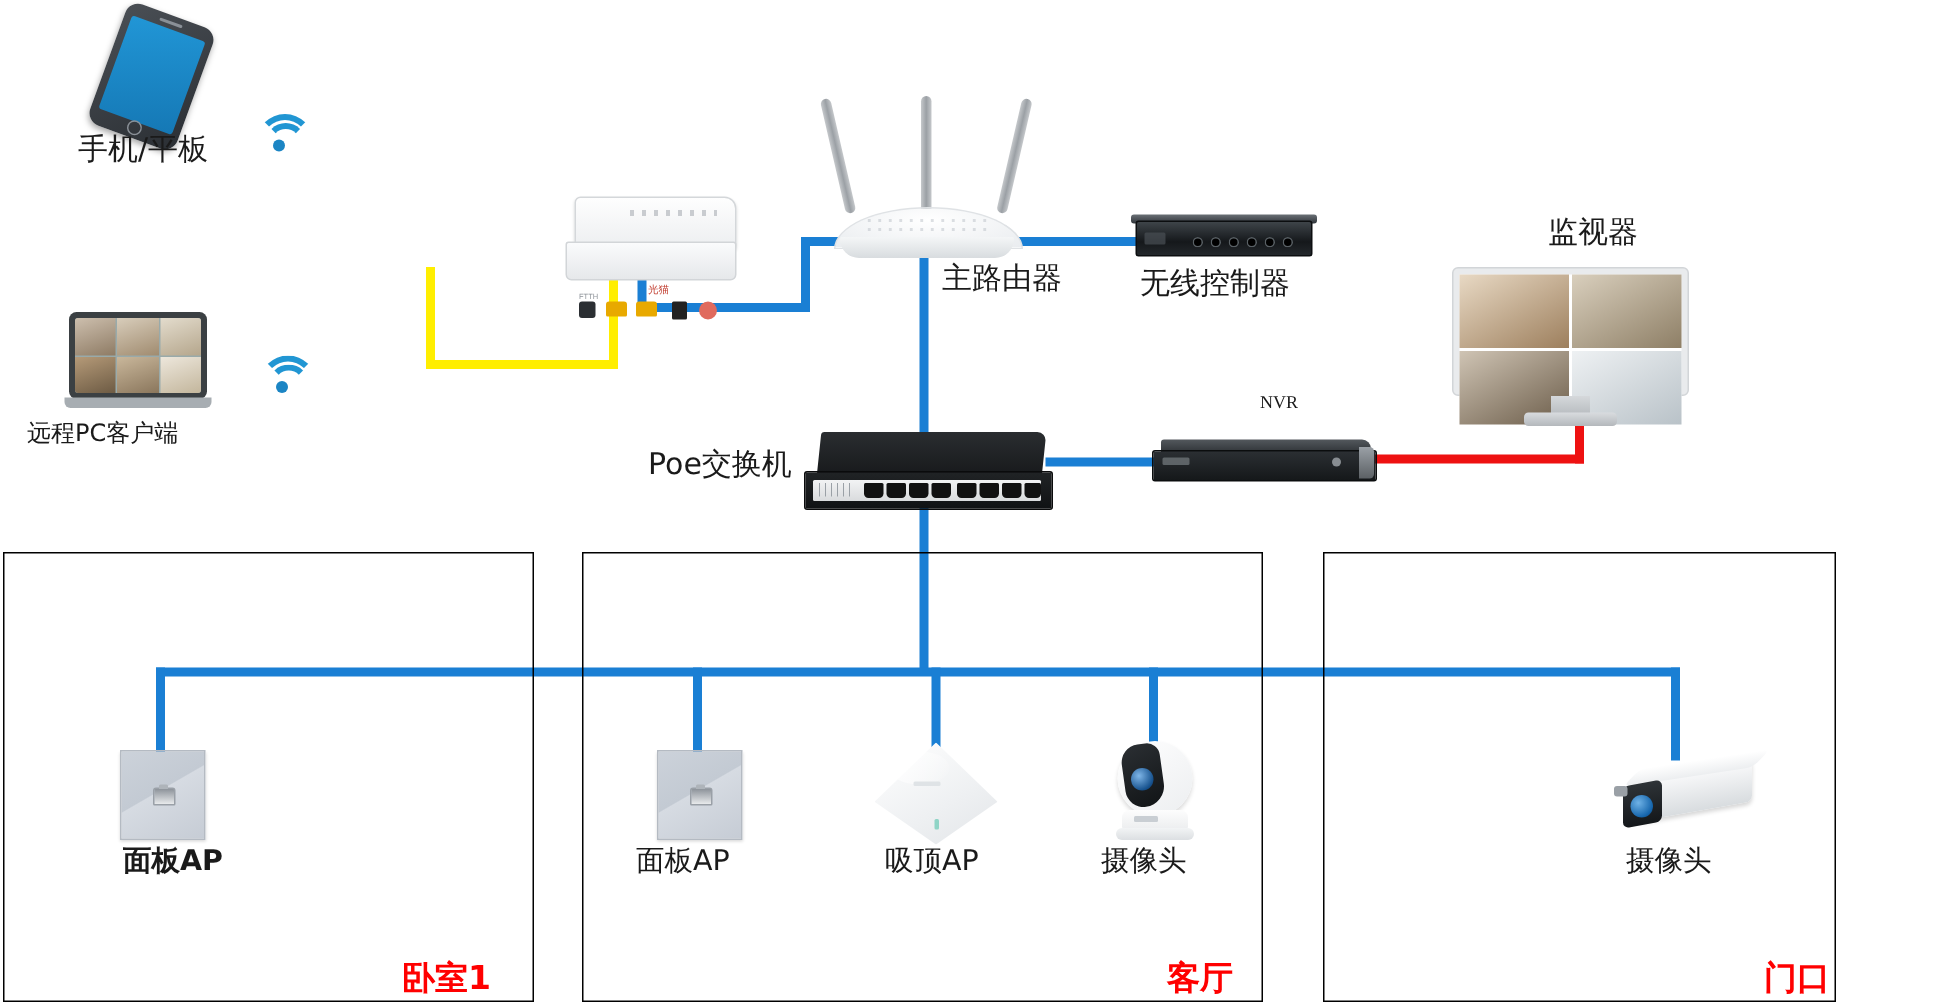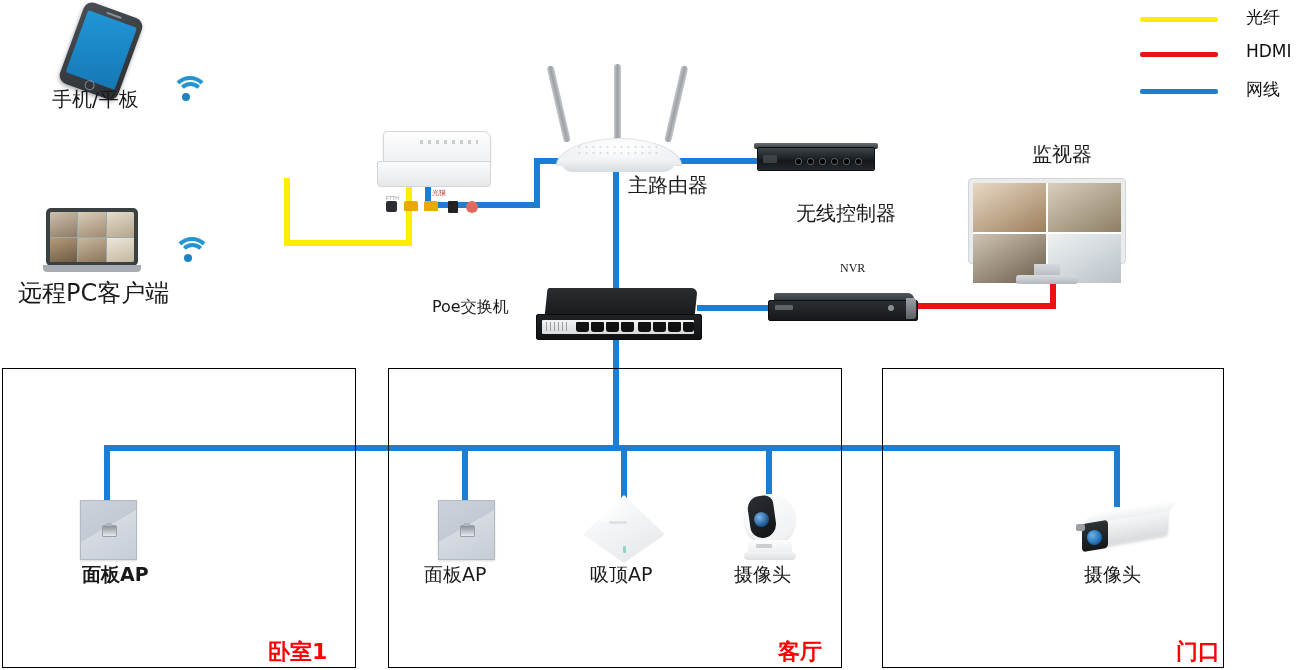--- a/index.html
+++ b/index.html
@@ -197,34 +197,20 @@
   #watermark{position:absolute;left:962px;top:617px;font-size:34px;font-weight:700;
              color:rgba(255,255,255,0.0);letter-spacing:2px;white-space:nowrap;
              -webkit-text-stroke:1.6px #3a3a3a;font-family:"DejaVu Sans","Liberation Sans",sans-serif;
              text-shadow:0 0 2px rgba(255,255,255,.9);}
 </style>
 </head>
 <body>
 
 <div id="stage">
 
-  <div id="legend">
-    <div class="leg-row" style="top:6px;">
-      <span class="leg-line" style="background:#ffee00;"></span>
-      <span class="leg-text">光纤</span>
-    </div>
-    <div class="leg-row" style="top:41px;">
-      <span class="leg-line" style="background:#ee1111;"></span>
-      <span class="leg-text">HDMI</span>
-    </div>
-    <div class="leg-row" style="top:78px;">
-      <span class="leg-line" style="background:#1a7fd4;"></span>
-      <span class="leg-text">网线</span>
-    </div>
-  </div>
 
   <div class="wire yellow" style="left:284px;top:178px;width:6px;height:68px;"></div>
   <div class="wire yellow" style="left:284px;top:240px;width:128px;height:6px;"></div>
   <div class="wire yellow" style="left:406px;top:176px;width:6px;height:70px;"></div>
 
   <div class="wire" style="left:425px;top:180px;width:6px;height:28px;"></div>
   <div class="wire" style="left:425px;top:202px;width:115px;height:6px;"></div>
   <div class="wire" style="left:534px;top:158px;width:6px;height:50px;"></div>
   <div class="wire" style="left:534px;top:158px;width:45px;height:6px;"></div>
 
@@ -274,21 +260,21 @@
         <span style="background:linear-gradient(160deg,#cdbfae,#8e7b64);"></span>
         <span style="background:linear-gradient(160deg,#d8cdbb,#a08b6f);"></span>
         <span style="background:linear-gradient(160deg,#e3dccd,#b5a territorial);background:linear-gradient(160deg,#e3dccd,#b5a68c);"></span>
         <span style="background:linear-gradient(160deg,#b59a78,#6d5b44);"></span>
         <span style="background:linear-gradient(160deg,#c9b79b,#8a765c);"></span>
         <span style="background:linear-gradient(160deg,#ede7dc,#c3b69c);"></span>
       </div>
     </div>
     <div class="base"></div>
   </div>
-  <div class="lbl lbl-cn" style="left:18px;top:281px;font-size:24px;">远程PC客户端</div>
+  <div class="lbl lbl-cn" style="left:18px;top:281px;font-size:16px;">远程PC客户端</div>
   <div class="wifi" style="left:172px;top:237px;">
     <span class="arc a1"></span>
     <span class="arc a2"></span>
     <span class="dot"></span>
   </div>
 
 
   <div id="modem">
     <div class="top">
       <span class="leds"></span>
@@ -318,36 +304,36 @@
     <span class="lip"></span>
     <span class="face"></span>
     <span class="lg"></span>
     <span class="prt" style="left:38px;"></span>
     <span class="prt" style="left:50px;"></span>
     <span class="prt" style="left:62px;"></span>
     <span class="prt" style="left:74px;"></span>
     <span class="prt" style="left:86px;"></span>
     <span class="prt" style="left:98px;"></span>
   </div>
-  <div class="lbl lbl-cn" style="left:796px;top:178px;font-size:20px;margin-top:25px;">无线控制器</div>
+  <div class="lbl lbl-cn" style="left:760px;top:178px;font-size:20px;">无线控制器</div>
 
   <div class="lbl lbl-cn" style="left:1032px;top:144px;font-size:20px;">监视器</div>
   <div id="monitor">
     <div class="bez"></div>
     <div class="grid">
       <span style="background:linear-gradient(150deg,#e8d9c4,#9d7f5d);"></span>
       <span style="background:linear-gradient(150deg,#d9cfbd,#8e7f66);"></span>
       <span style="background:linear-gradient(150deg,#cfc4b4,#6b5c49);"></span>
       <span style="background:linear-gradient(150deg,#eef1f3,#b9c2c8);"></span>
     </div>
     <div class="neck"></div>
     <div class="foot"></div>
   </div>
 
-  <div class="lbl lbl-cn" style="left:432px;top:299px;font-size:16px;">Poe交换机</div>
+  <div class="lbl lbl-cn" style="left:432px;top:299px;font-size:20px;">Poe交换机</div>
   <div id="poe">
     <span class="top"></span>
     <span class="front"></span>
     <span class="strip"></span>
     <span class="leds"></span>
     <span class="pt" style="left:40px;"></span>
     <span class="pt" style="left:55px;"></span>
     <span class="pt" style="left:70px;"></span>
     <span class="pt" style="left:85px;"></span>
     <span class="pt" style="left:102px;"></span>

